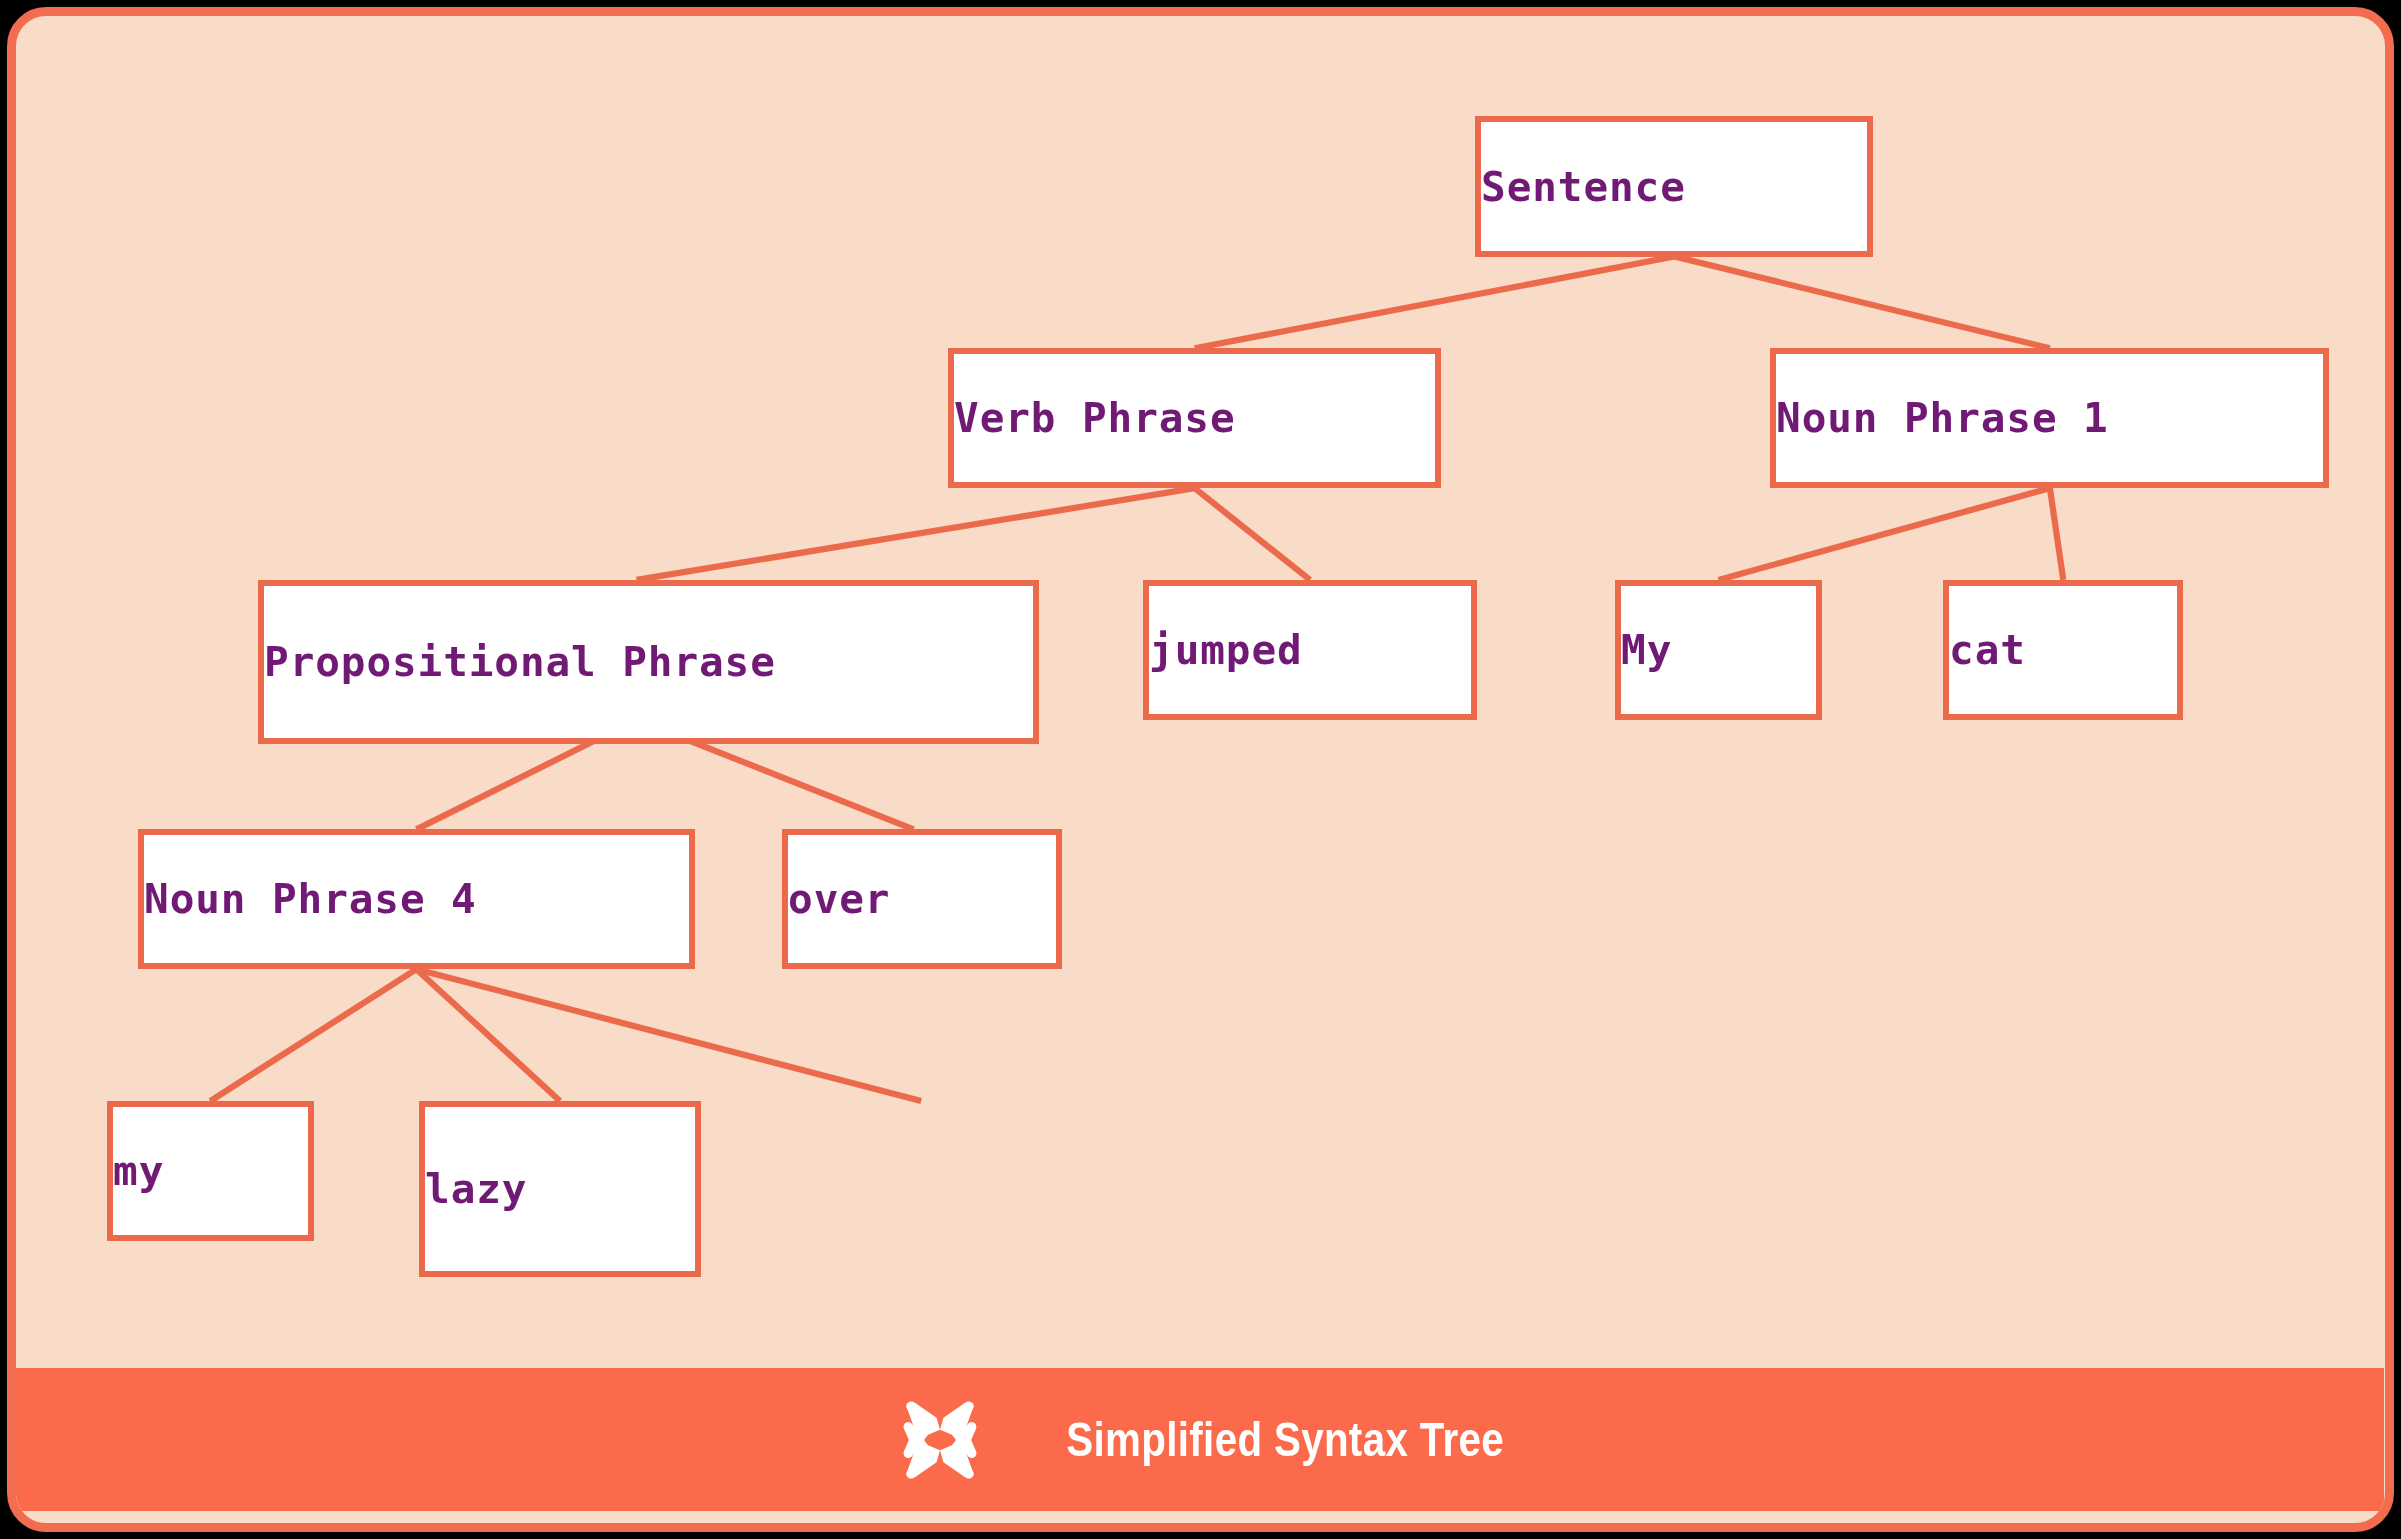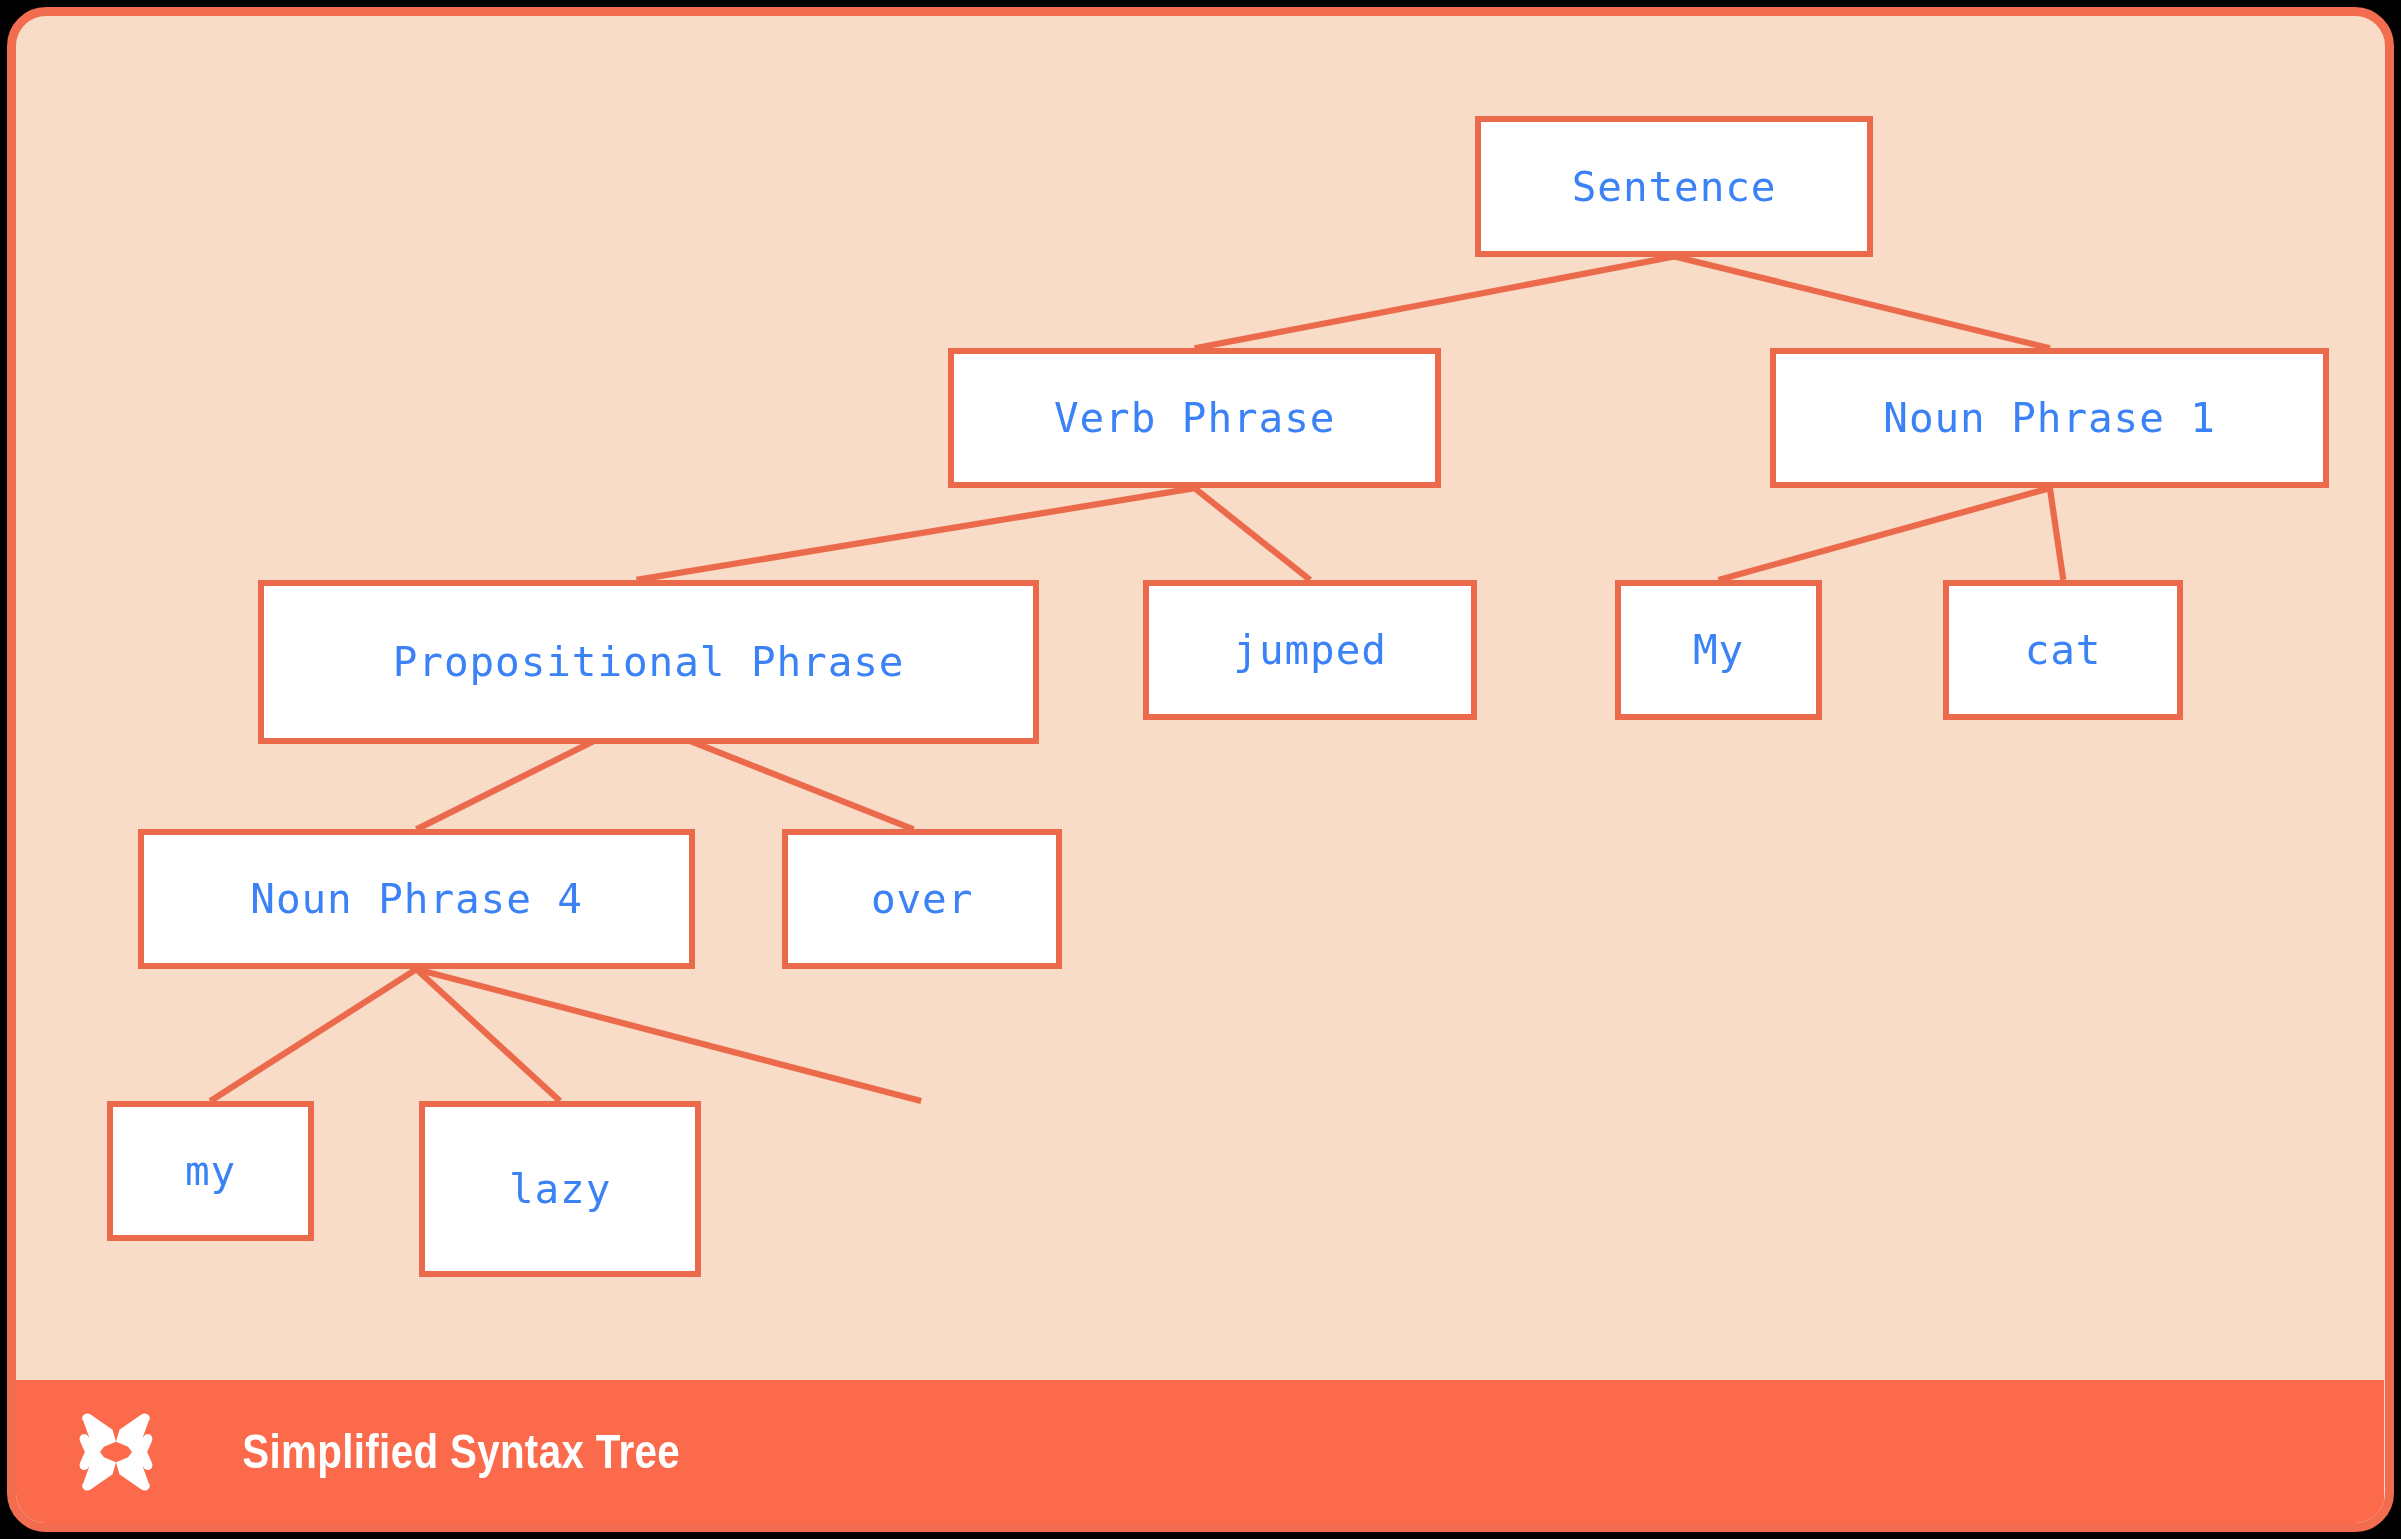--- a/index.html
+++ b/index.html
@@ -42,42 +42,41 @@
     top: 0;
     width: 2368px;
     height: 1363px;
   }
   
   .node {
     position: absolute;
     box-sizing: border-box;
     background: #ffffff;
     border: 6.2px solid #ec6a4c;
-    color: #3b82f6;
+    color: #701a75;
     display: flex;
     align-items: center;
-    justify-content: center;
     font-family: "DejaVu Sans Mono", "Liberation Mono", monospace;
     font-size: 41px;
-    font-weight: 400;
+    font-weight: 700;
     letter-spacing: 0.9px;
     white-space: nowrap;
     z-index: 5;
   }
   
   #footer {
     position: absolute;
     left: 0;
-    bottom: 0;
+    bottom: 12px;
     width: 2368px;
     height: 143px;
     background: #fb6a4a;
     display: flex;
     align-items: center;
-    justify-content: flex-start;
+    justify-content: center;
     padding: 9px 57px;
     box-sizing: border-box;
   }
   #footer-logo {
     width: 86px;
     height: 86px;
     display: block;
     flex: 0 0 auto;
   }
   #footer-title {

